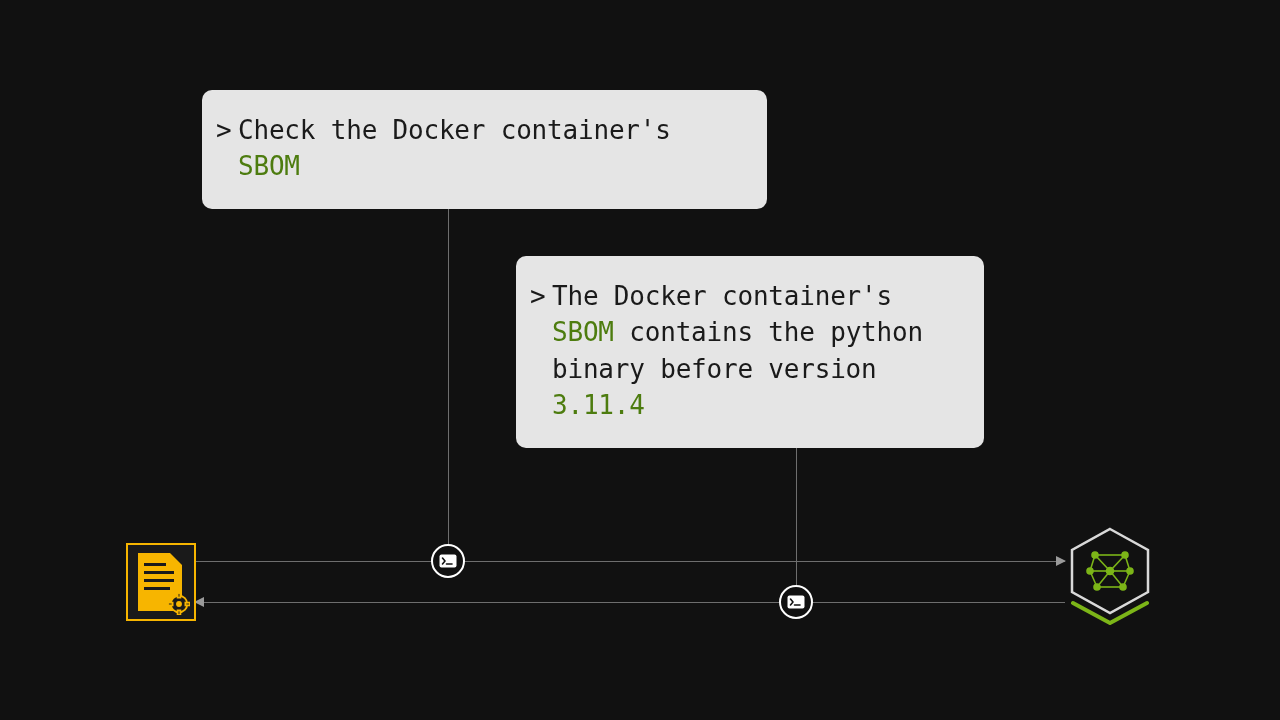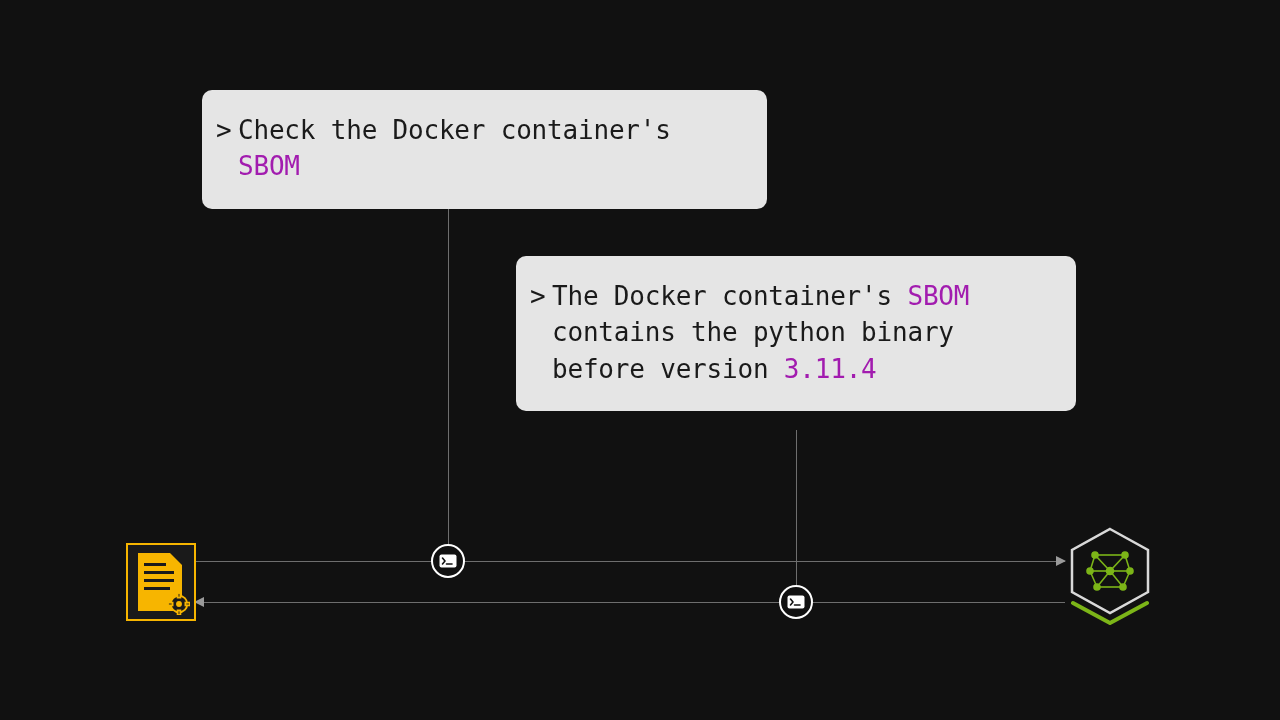--- a/index.html
+++ b/index.html
@@ -21,21 +21,21 @@
     color: #1a1a1a;
     letter-spacing: -0.2px;
   }
   .prompt::before {
     content: '>';
     position: absolute;
     left: 14px;
     color: #1a1a1a;
   }
   .prompt { padding-left: 36px; }
-  .hl { color: #a21caf; }
+  .hl { color: #4d7c0f; }
   .line {
     position: absolute;
     background: #6e6e6e;
   }
   .vline { width: 1px; }
 
   
   .arrow {
     position: absolute;
     height: 1px;
@@ -114,21 +114,21 @@
 
 <div class="line vline" style="left: 796px; top: 430px; height: 172px;"></div>
 
 <div class="arrow right" style="left: 195px; top: 561px; width: 870px;"></div>
 <div class="arrow left" style="left: 195px; top: 602px; width: 870px;"></div>
 
 <div class="card prompt" style="left: 202px; top: 90px; width: 565px;">
   <span>Check the Docker container's </span><span class="hl">SBOM</span>
 </div>
 
-<div class="card prompt" style="left: 516px; top: 256px; width: 560px;">
+<div class="card prompt" style="left: 516px; top: 256px; width: 468px;">
   <span>The Docker container's </span><span class="hl">SBOM</span><span> contains the python binary before version </span><span class="hl">3.11.4</span>
 </div>
 
 <div class="node-badge" style="left: 431px; top: 544px;">
   <svg width="18" height="14" viewBox="0 0 18 14">
     <rect x="0.5" y="0.5" width="17" height="13" rx="2" fill="#fff" stroke="none"></rect>
     <path d="M3.5 4 L6 7 L3.5 10" stroke="#111" stroke-width="1.6" fill="none" stroke-linecap="round" stroke-linejoin="round"></path>
     <line x1="7.5" y1="10" x2="13" y2="10" stroke="#111" stroke-width="1.6" stroke-linecap="round"></line>
   </svg>
 </div>

